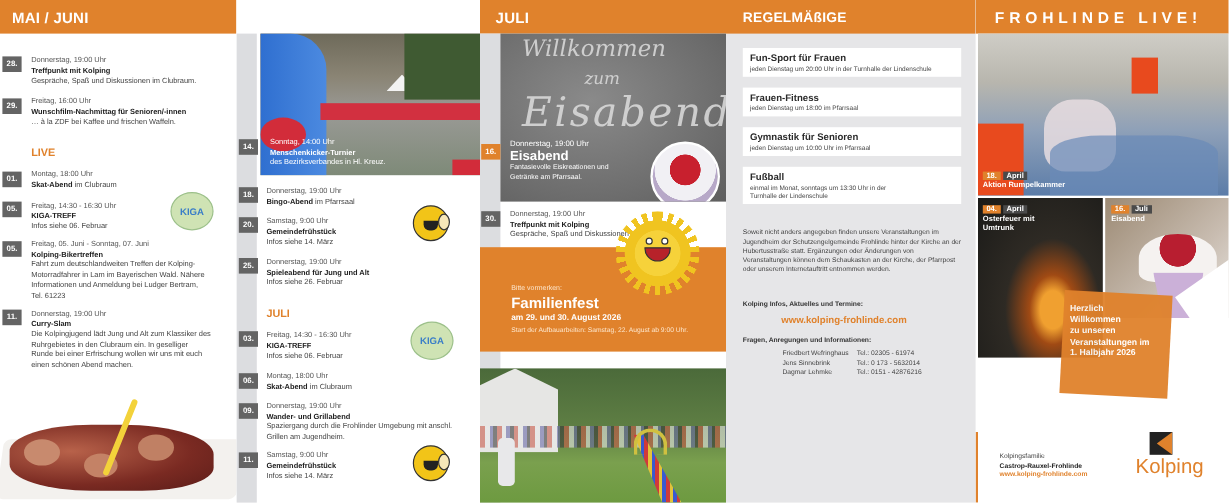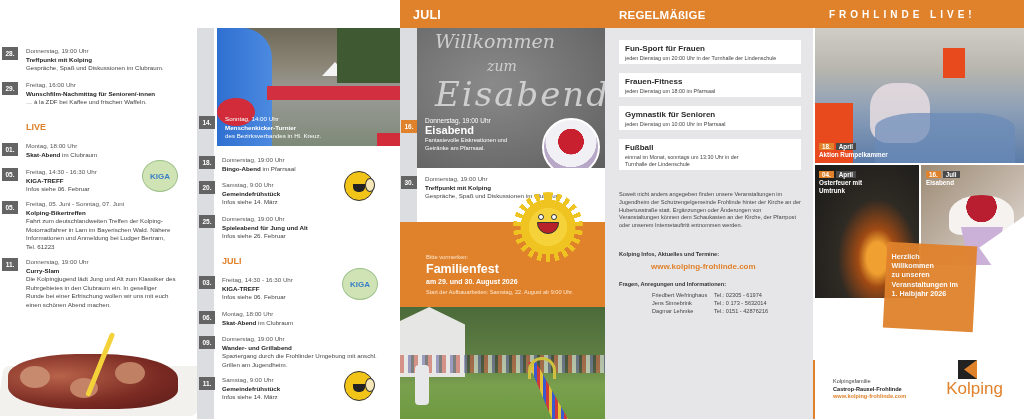--- a/index.html
+++ b/index.html
@@ -30,20 +30,21 @@
 .card .cd{font-size:5.4px;color:#444;margin-top:2px;line-height:7px}
 .info{position:absolute;font-size:5.6px;line-height:7.8px;color:#444}
 .photo-lbl{position:absolute;font-size:6.3px;color:#fff;font-weight:bold}
 .plbl-d{display:inline-block;background:#e0822c;padding:0 3px;margin-right:2px}
 .plbl-m{display:inline-block;background:#4a4a4a;padding:0 3px}
 </style>
 </head>
 <body>
 
 <section id="p1" class="panel">
+  <div class="hdr">MAI / JUNI</div>
 
   <div class="dn" style="left:2px;top:47px">28.</div>
   <div class="ev" style="left:26px;top:47px;width:165px">
     <div class="t">Donnerstag, 19:00 Uhr</div>
     <div class="n">Treffpunkt mit Kolping</div>
     <div class="d">Gespräche, Spaß und Diskussionen im Clubraum.</div>
   </div>
 
   <div class="dn" style="left:2px;top:82px">29.</div>
   <div class="ev" style="left:26px;top:81px;width:165px">
@@ -190,21 +191,21 @@
     <div style="font-size:5.8px;line-height:7.5px;width:90px">Fantasievolle Eiskreationen und Getränke am Pfarrsaal.</div>
   </div>
 
   <div class="dn" style="left:1px;top:176px">30.</div>
   <div class="ev" style="left:25px;top:175px;width:170px">
     <div class="t">Donnerstag, 19:00 Uhr</div>
     <div class="n">Treffpunkt mit Kolping</div>
     <div class="d">Gespräche, Spaß und Diskussionen im Clubraum.</div>
   </div>
 
-  <div style="position:absolute;left:0;top:222px;width:205px;height:100px;background:#e0822c">
+  <div style="position:absolute;left:0;top:206px;width:205px;height:87px;background:#e0822c">
     <div style="position:absolute;left:113px;top:-30px;width:70px;height:70px;border-radius:50%;background:radial-gradient(circle,#f6d23a 0 38%,#f0c420 39% 55%,transparent 56%),repeating-conic-gradient(#f0c420 0 8deg,transparent 8deg 16deg);">
       <div style="position:absolute;left:24px;top:30px;width:22px;height:12px;background:#b7222a;border-radius:0 0 12px 12px;border:1px solid #333"></div>
       <div style="position:absolute;left:25px;top:22px;width:6px;height:6px;background:#fff;border-radius:50%;border:1px solid #333"></div>
       <div style="position:absolute;left:38px;top:22px;width:6px;height:6px;background:#fff;border-radius:50%;border:1px solid #333"></div>
     </div>
     <div style="position:absolute;left:26px;top:32px;color:#fde6cc;font-size:5.8px">Bitte vormerken:</div>
     <div style="position:absolute;left:26px;top:40px;color:#fff;font-size:12.5px;font-weight:bold">Familienfest</div>
     <div style="position:absolute;left:26px;top:56px;color:#fff;font-size:7px;font-weight:bold">am 29. und 30.  August 2026</div>
     <div style="position:absolute;left:26px;top:67px;color:#fde6cc;font-size:5.6px">Start der Aufbauarbeiten: Samstag, 22. August ab 9:00 Uhr.</div>
   </div>
@@ -254,21 +255,21 @@
       </div>
     <div style="display:flex">
         <span style="width:62px">Dagmar Lehmke</span>
         <span>Tel.: 0151 - 42876216</span>
       </div>
   </div>
 
 </section>
 
 <section id="p5" class="panel">
-  <div class="hdr" style="font-size:10px;letter-spacing:4px;padding-left:16px">FROHLINDE  LIVE!</div>
+  <div class="hdr" style="font-size:13px;letter-spacing:4px;padding-left:16px">FROHLINDE  LIVE!</div>
 
   <div style="position:absolute;left:2px;top:28px;width:209px;height:135px;background:linear-gradient(180deg,#cfcdc6 0%,#b8b6ae 30%,#8ea0b8 60%,#5b7ca8 100%);overflow:hidden">
     <div style="position:absolute;left:55px;top:55px;width:60px;height:60px;background:#e8dde0;border-radius:40% 40% 30% 30%;opacity:.85"></div>
     <div style="position:absolute;left:0;top:75px;width:38px;height:60px;background:#e84a1e"></div>
     <div style="position:absolute;left:128px;top:20px;width:22px;height:30px;background:#e84a1e"></div>
     <div style="position:absolute;left:60px;top:85px;width:140px;height:50px;background:#6a8ab8;border-radius:30% 30% 0 0;opacity:.7"></div>
   </div>
   <div class="photo-lbl" style="left:6px;top:143px">
     <span class="plbl-d">18.</span><span class="plbl-m">April</span>
     <div style="margin-top:1px">Aktion Rumpelkammer</div>

